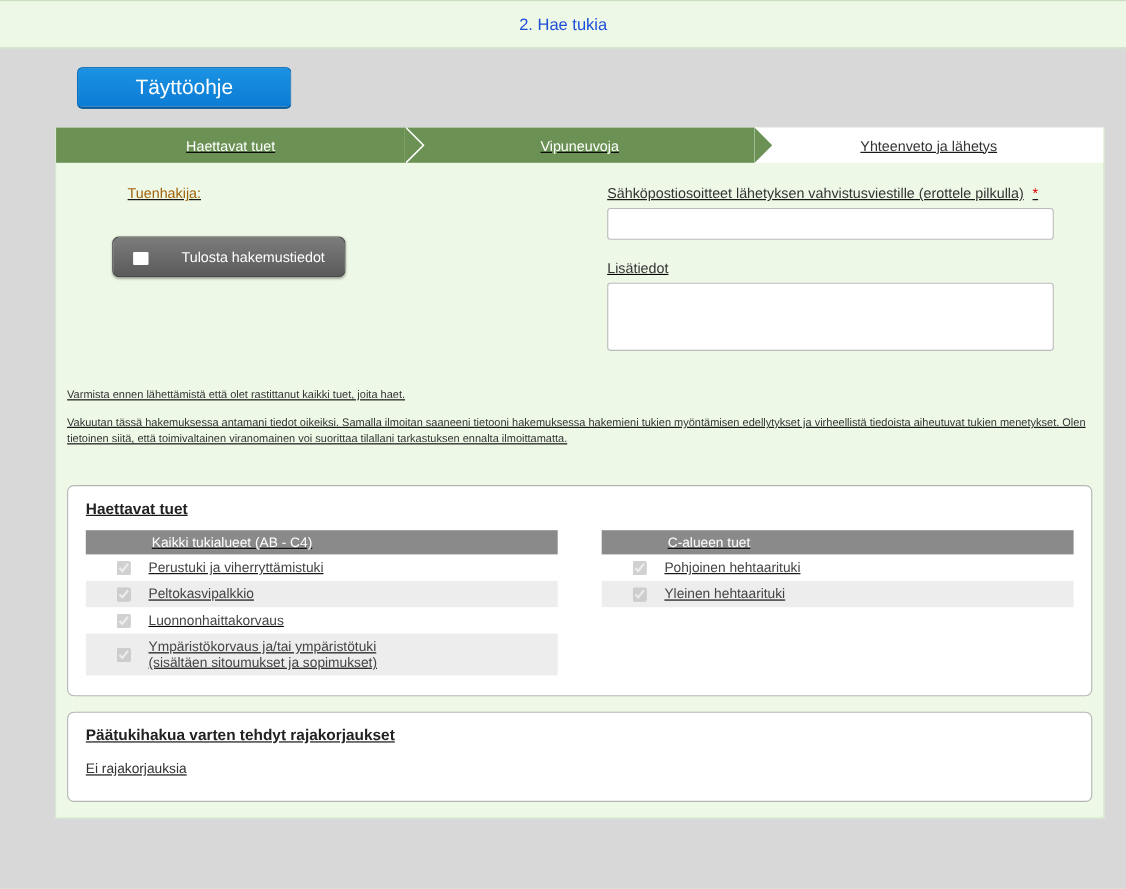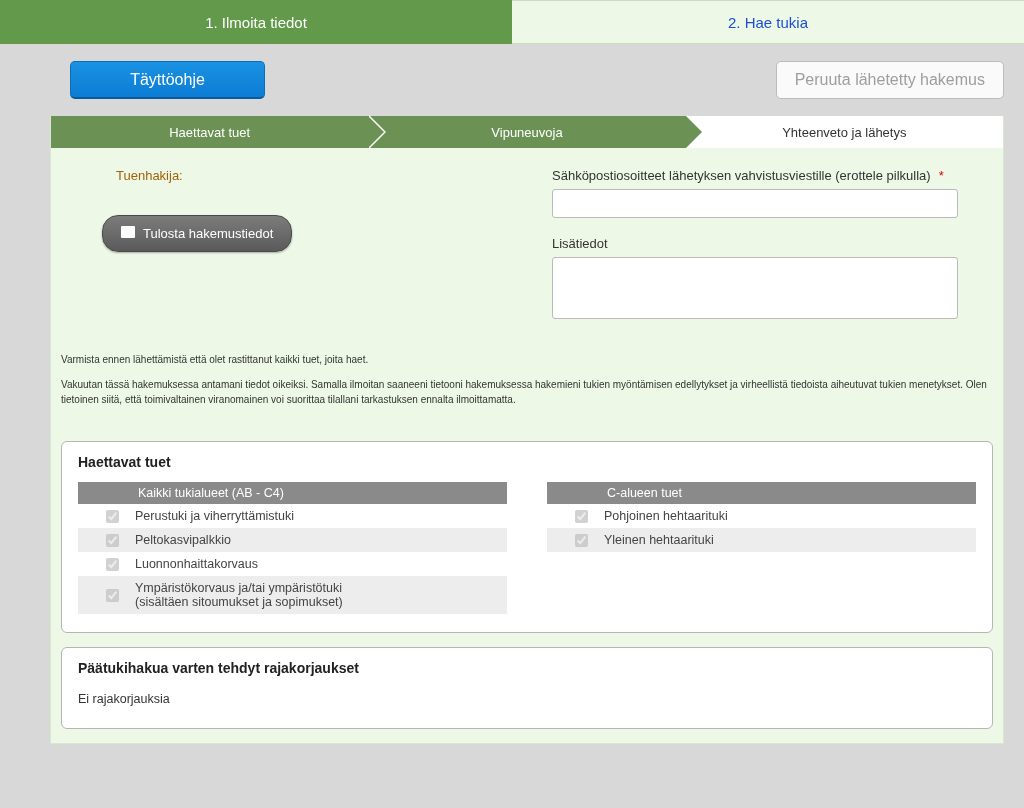--- a/index.html
+++ b/index.html
@@ -42,21 +42,21 @@
       align-items: center;
     }
     .toolbar-spacer { flex: 1; }
     .btn {
       display: inline-flex;
       align-items: center;
       justify-content: center;
       height: 38px;
       padding: 0 18px;
       border-radius: 5px;
-      font-size: 16px;
+      font-size: 19px;
       cursor: pointer;
       min-width: 195px;
       border: 1px solid transparent;
     }
     .btn-primary {
       background: linear-gradient(to bottom, #1a92e2, #0c7cd5);
       color: #fff;
       border: 1px solid #0b6db8;
       border-bottom: 2px solid #085b9b;
     }
@@ -66,20 +66,21 @@
       border: 1px solid #bcbcbc;
     }
     .btn-help { margin-left: 50px; }
     
     .main-container {
       background: #edf8e6;
       margin: 0 20px 20px 50px;
       padding: 0;
       border: 1px solid #d6e8cd;
       border-top: none;
+      text-decoration: underline;
     }
     .stepper {
       display: flex;
       height: 32px;
       width: 100%;
     }
     .step {
       flex: 1;
       display: flex;
       align-items: center;
@@ -152,26 +153,26 @@
       resize: none;
     }
     .applicant-row {
       font-size: 13px;
       color: #a16207;
       margin-bottom: 32px;
       padding-left: 20px;
     }
     .print-btn {
       display: inline-flex;
-      align-items: flex-start;
-      gap: 8px;
+      align-items: flex-end;
+      gap: 30px;
       background: linear-gradient(to bottom, #7c7c7c, #5a5a5a);
       color: #fff;
       border: 1px solid #4a4a4a;
-      border-radius: 16px;
+      border-radius: 6px;
       padding: 10px 18px;
       font-size: 13px;
       cursor: pointer;
       box-shadow: 0 1px 2px rgba(0,0,0,0.3);
       margin-left: 6px;
     }
     .print-icon {
       width: 14px;
       height: 12px;
       background: #fff;
@@ -230,28 +231,26 @@
     .panel-text {
       font-size: 12.5px;
       color: #333;
       padding: 4px 0;
     }
   </style>
 </head>
 <body>
 
 <div class="page-tabs">
-  <div class="page-tab active">1. Ilmoita tiedot</div>
   <div class="page-tab inactive">2. Hae tukia</div>
 </div>
 
 <div class="toolbar">
   <div class="btn btn-primary btn-help">Täyttöohje</div>
   <div class="toolbar-spacer"></div>
-  <div class="btn btn-secondary">Peruuta lähetetty hakemus</div>
 </div>
 
 <div class="main-container">
   <div class="stepper">
     <div class="step">Haettavat tuet</div>
     <div class="step">Vipuneuvoja</div>
     <div class="step current last">Yhteenveto ja lähetys</div>
   </div>
 
   <div class="form-area">

